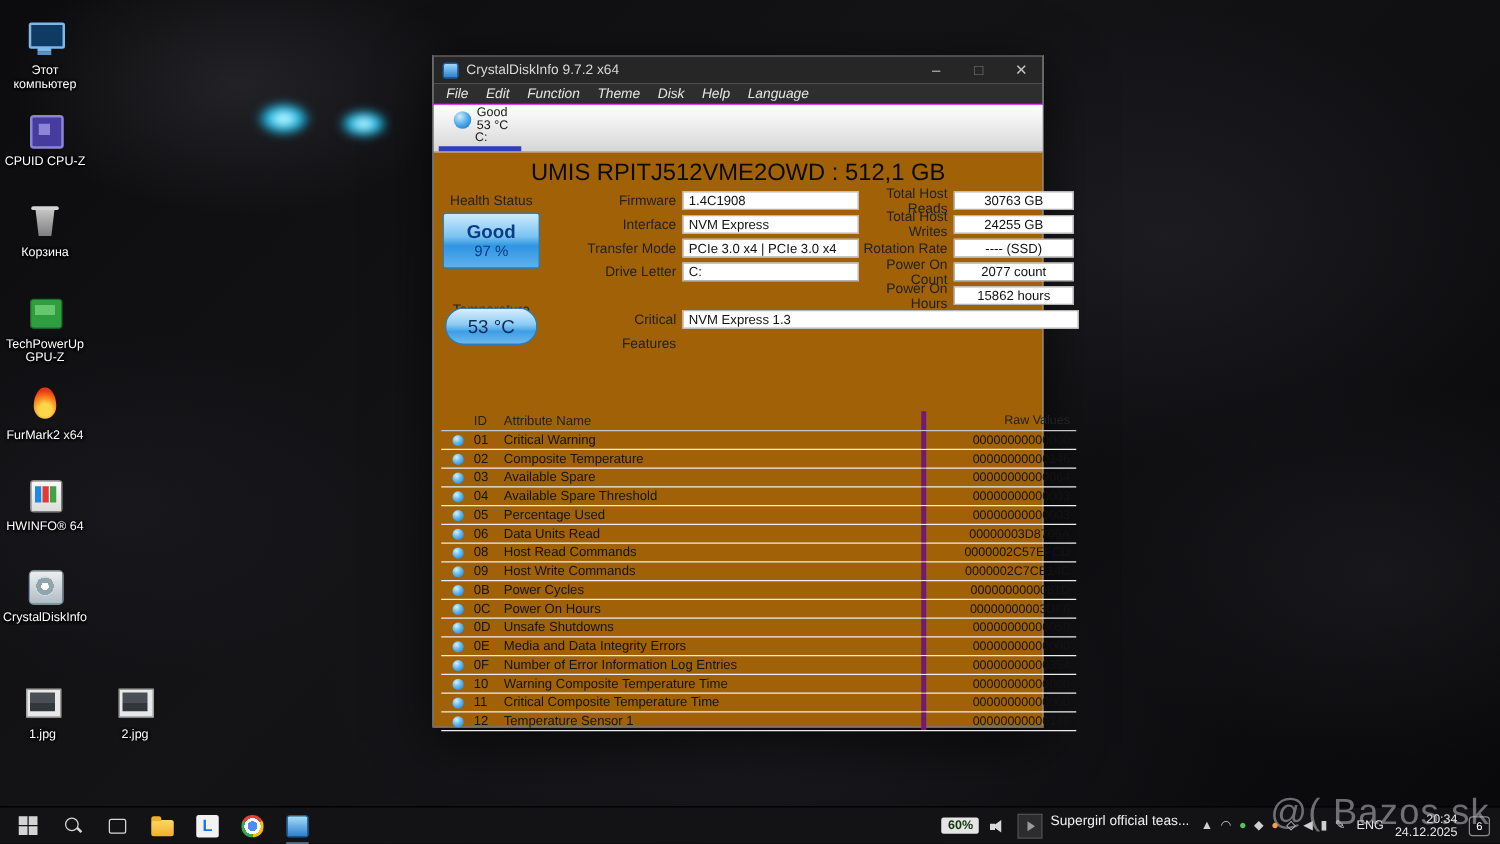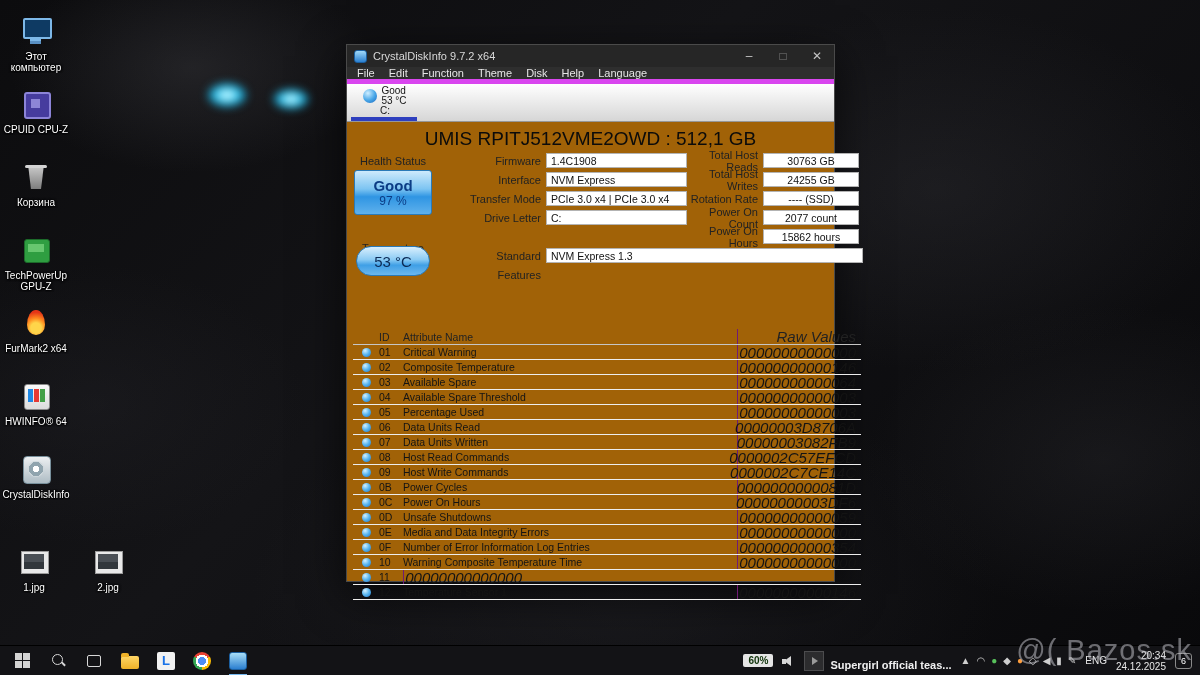--- a/index.html
+++ b/index.html
@@ -60,21 +60,21 @@
   .win { position:absolute; left:346px; top:44px; width:489px; height:538px; background:#fff;
          border:1px solid #4a4a4a; box-shadow:0 12px 42px rgba(0,0,0,.68); z-index:20; }
   .titlebar { height:22px; background:#262626; display:flex; align-items:center; padding-left:7px; }
   .app-icon { width:13px; height:13px; border-radius:3px; border:1px solid #1b5fa0;
               background:linear-gradient(#9fd8f9,#2a7fd0); margin-right:6px; flex:0 0 auto; }
   .title-text { color:#d8d8d8; font-size:11px; }
   .win-controls { margin-left:auto; display:flex; height:100%; }
   .win-ctrl { width:34px; display:flex; align-items:center; justify-content:center; color:#c4c4c4; font-size:12px; }
   .win-ctrl.dim { color:#7c7c7c; }
   .menubar { height:17px; background:#2e2e2e; display:flex; align-items:center; padding-left:3px;
-             border-bottom:5px solid #d946ef; }
+             border-bottom:1px solid #d946ef;font-style:italic; }
   .menu-item { color:#e6e6e6; font-size:11px; padding:0 7px; }
   .drivebar { height:38px; background:linear-gradient(#ffffff,#d6d6d6); border-bottom:1px solid #979797; position:relative; }
   .drive-item { position:absolute; left:5px; top:1px; width:66px; height:32px;
                 display:flex; flex-direction:column; align-items:center; justify-content:center; }
   .drive-row { display:flex; align-items:center; gap:4px; }
   .drive-disk-icon { width:14px; height:14px; border-radius:50%;
         background:radial-gradient(circle at 35% 30%,#cfeeff,#4aa8e8 52%,#1565c0); }
   .drive-texts { display:flex; flex-direction:column; align-items:flex-start; font-size:10px; color:#141414; line-height:10px; }
   .drive-letter { font-size:10px; color:#141414; line-height:10px; }
   .drive-underline { position:absolute; left:4px; bottom:0; width:66px; height:4px; background:#2e3fbe; }
@@ -105,22 +105,22 @@
   .fields-right .fbox { flex:0 0 96px; justify-content:center; }
 
   .smart { position:absolute; left:6px; top:166px; width:508px;margin-top:41px; }
   .srow { display:flex; align-items:stretch; height:15px; border-bottom:1px solid #ededed; }
   .srow.shead { height:16px; border-bottom:1px solid #c6c6c6; color:#222; }
   .c-dot { width:26px; display:flex; align-items:center; justify-content:center; }
   .dot { width:9px; height:9px; border-radius:50%;
          background:radial-gradient(circle at 35% 30%,#d6f1ff,#5db8f0 46%,#1a73c8); }
   .c-id { width:24px; font-size:10.5px; display:flex; align-items:center; }
   .c-name { flex:1; font-size:10.5px; display:flex; align-items:center; overflow:hidden; white-space:nowrap; }
-  .c-val { width:124px; font-size:15px; display:flex; align-items:center; justify-content:flex-end;
-           padding-right:5px; border-left:1px solid #701a75;font-style:italic; }
+  .c-val { width:124px; font-size:10px; display:flex; align-items:center; justify-content:flex-end;
+           padding-right:5px; border-left:4px solid #701a75; }
 
   
   .taskbar { position:absolute; left:0; right:0; bottom:0; height:30px; background:#131316; border-top:1px solid #000;
              display:flex; align-items:center; z-index:40; padding-left:4px; }
   .tb-apps { display:flex; align-items:center; height:100%; }
   .tb-btn { width:36px; height:30px; display:flex; align-items:center; justify-content:center; position:relative; }
   .tb-btn.running::after { content:""; position:absolute; bottom:0; left:9px; right:9px; height:2px; background:#76b9f0; }
   .tb-ic-start { width:15px; height:15px;
       background:linear-gradient(#d4d4d4,#d4d4d4) 0 0/7px 7px no-repeat,
                  linear-gradient(#d4d4d4,#d4d4d4) 8px 0/7px 7px no-repeat,
@@ -141,21 +141,21 @@
       background:radial-gradient(circle at 50% 50%,#4f8df5 0 4px,#fff 4px 6.5px,transparent 6.5px),
                  conic-gradient(from -60deg,#ea4335 0 120deg,#fbbc04 120deg 240deg,#34a853 240deg 360deg); }
   .tb-ic-crystaldiskinfo { width:18px; height:18px; border-radius:3px; border:1px solid #1b5fa0;
       background:linear-gradient(#a8def7,#2b7fd0); }
   .tb-right { margin-left:auto; display:flex; align-items:center; gap:9px; padding-right:8px; height:100%; }
   .battery-pill { background:#e5e5e5; color:#10330a; font-size:10px; font-weight:bold; padding:1px 5px; border-radius:2px; }
   .speaker { width:13px; height:12px; position:relative; }
   .speaker::before { content:""; position:absolute; left:0; top:4px; width:4px; height:5px; background:#d8d8d8; }
   .speaker::after { content:""; position:absolute; left:2px; top:1px;
       border-top:5.5px solid transparent; border-bottom:5.5px solid transparent; border-right:7px solid #d8d8d8; }
-  .media { display:flex; align-items:flex-end; gap:6px; max-width:185px;font-weight:bold; }
+  .media { display:flex; align-items:flex-start; gap:6px; max-width:185px; }
   .media-thumb { width:20px; height:20px; background:#2c2c2e; border:1px solid #4c4c4e; position:relative; flex:0 0 auto; }
   .media-thumb::after { content:""; position:absolute; left:7px; top:5px;
       border-top:4px solid transparent; border-bottom:4px solid transparent; border-left:6px solid #9a9a9a; }
   .media-title { color:#f0f0f0; font-size:11px; white-space:nowrap; overflow:hidden; }
   .tray { display:flex; align-items:center; gap:6px; }
   .tray-ic { color:#cfcfcf; font-size:10px; line-height:10px; }
   .tray-ic.green { color:#58c25c; }
   .tray-ic.orange { color:#ff9d3c; }
   .lang { color:#e8e8e8; font-size:10px; }
   .clock { color:#e8e8e8; font-size:10px; line-height:11px; text-align:right; }
@@ -273,21 +273,21 @@
             <div class="flabel">Transfer Mode</div>
             <div class="fbox">PCIe 3.0 x4 | PCIe 3.0 x4</div>
           </div>
           <div class="frow">
             <div class="flabel">Drive Letter</div>
             <div class="fbox">C:</div>
           </div>
         </div>
       <div class="fields-wide" id="fields-wide">
           <div class="frow">
-            <div class="flabel">Standard</div>
+            <div class="flabel">Critical</div>
             <div class="fbox">NVM Express 1.3</div>
           </div>
           <div class="frow">
             <div class="flabel">Features</div>
           </div>
         </div>
       <div class="fields-right" id="fields-right">
           <div class="frow">
             <div class="flabel">Total Host Reads</div>
             <div class="fbox">30763 GB</div>
@@ -363,28 +363,20 @@
                 <div class="dot"></div>
               </div>
               <div class="c-id">06</div>
               <div class="c-name">Data Units Read</div>
               <div class="c-val">00000003D8706A</div>
             </div>
             <div class="srow">
               <div class="c-dot">
                 <div class="dot"></div>
               </div>
-              <div class="c-id">07</div>
-              <div class="c-name">Data Units Written</div>
-              <div class="c-val">00000003082FB9</div>
-            </div>
-            <div class="srow">
-              <div class="c-dot">
-                <div class="dot"></div>
-              </div>
               <div class="c-id">08</div>
               <div class="c-name">Host Read Commands</div>
               <div class="c-val">0000002C57EFCD</div>
             </div>
             <div class="srow">
               <div class="c-dot">
                 <div class="dot"></div>
               </div>
               <div class="c-id">09</div>
               <div class="c-name">Host Write Commands</div>
@@ -436,20 +428,21 @@
               </div>
               <div class="c-id">10</div>
               <div class="c-name">Warning Composite Temperature Time</div>
               <div class="c-val">00000000000000</div>
             </div>
             <div class="srow">
               <div class="c-dot">
                 <div class="dot"></div>
               </div>
               <div class="c-id">11</div>
+              <div class="c-name">Critical Composite Temperature Time</div>
               <div class="c-val">00000000000000</div>
             </div>
             <div class="srow">
               <div class="c-dot">
                 <div class="dot"></div>
               </div>
               <div class="c-id">12</div>
               <div class="c-name">Temperature Sensor 1</div>
               <div class="c-val">00000000000146</div>
             </div>

